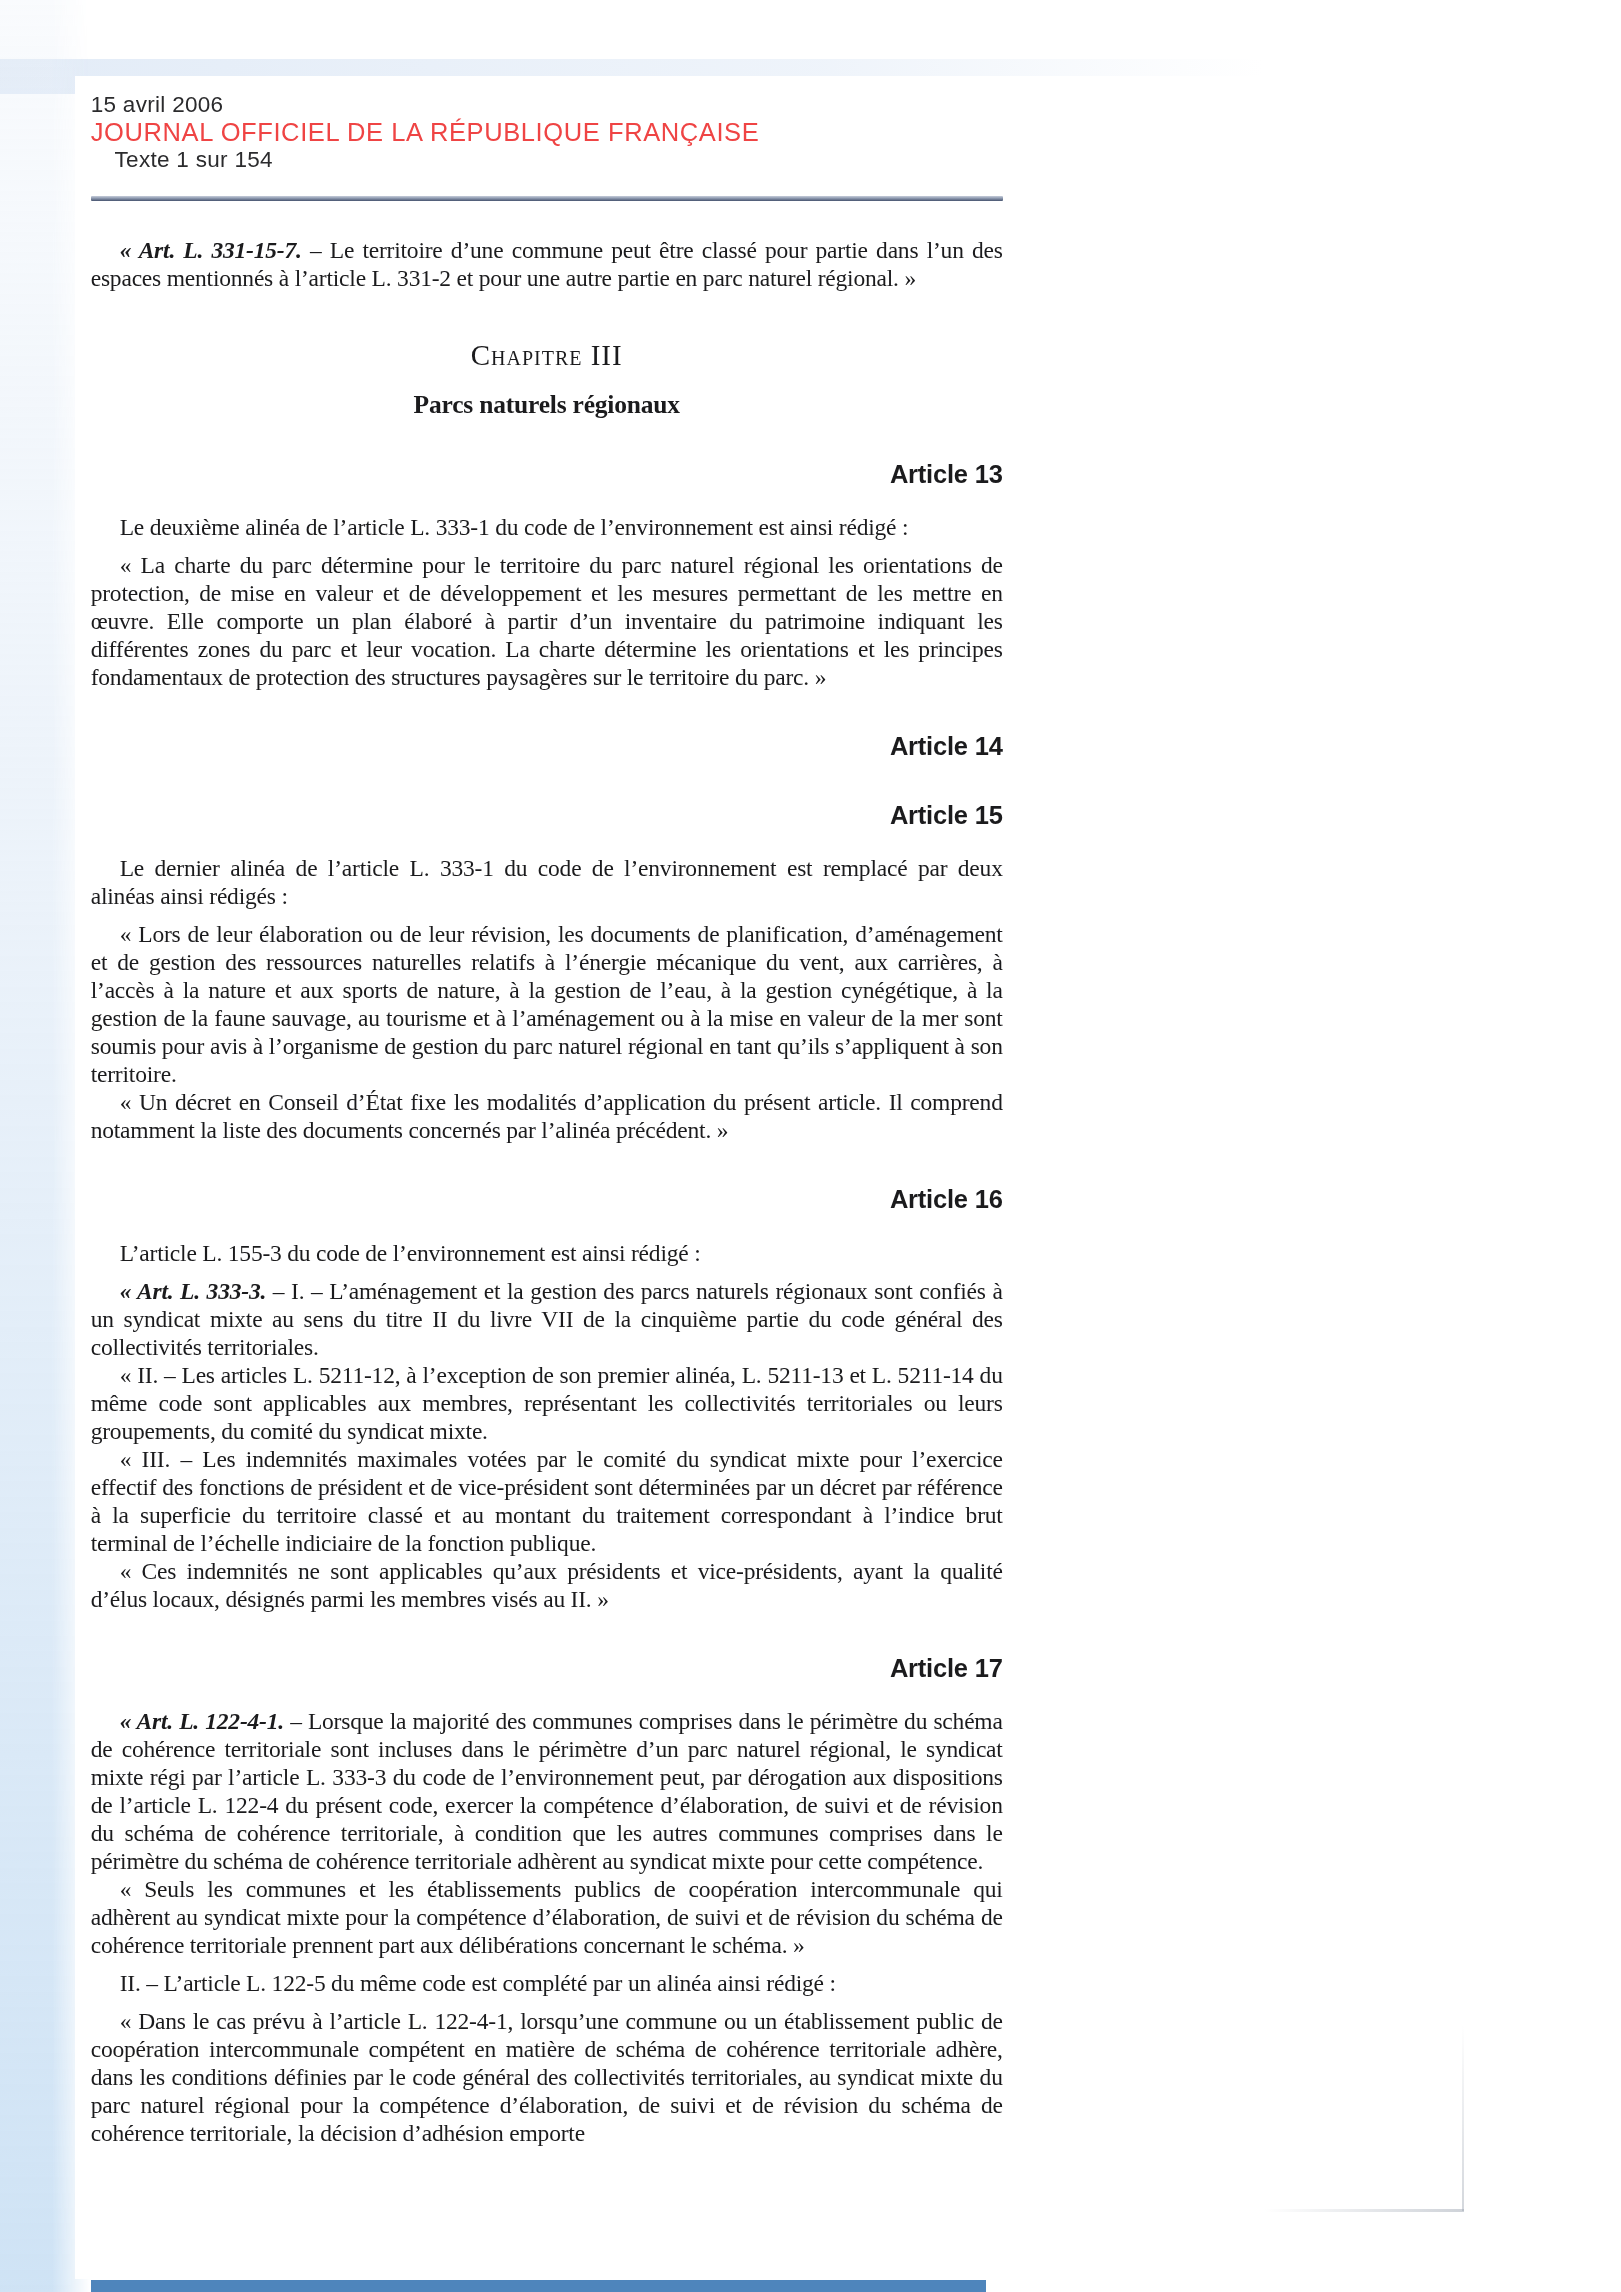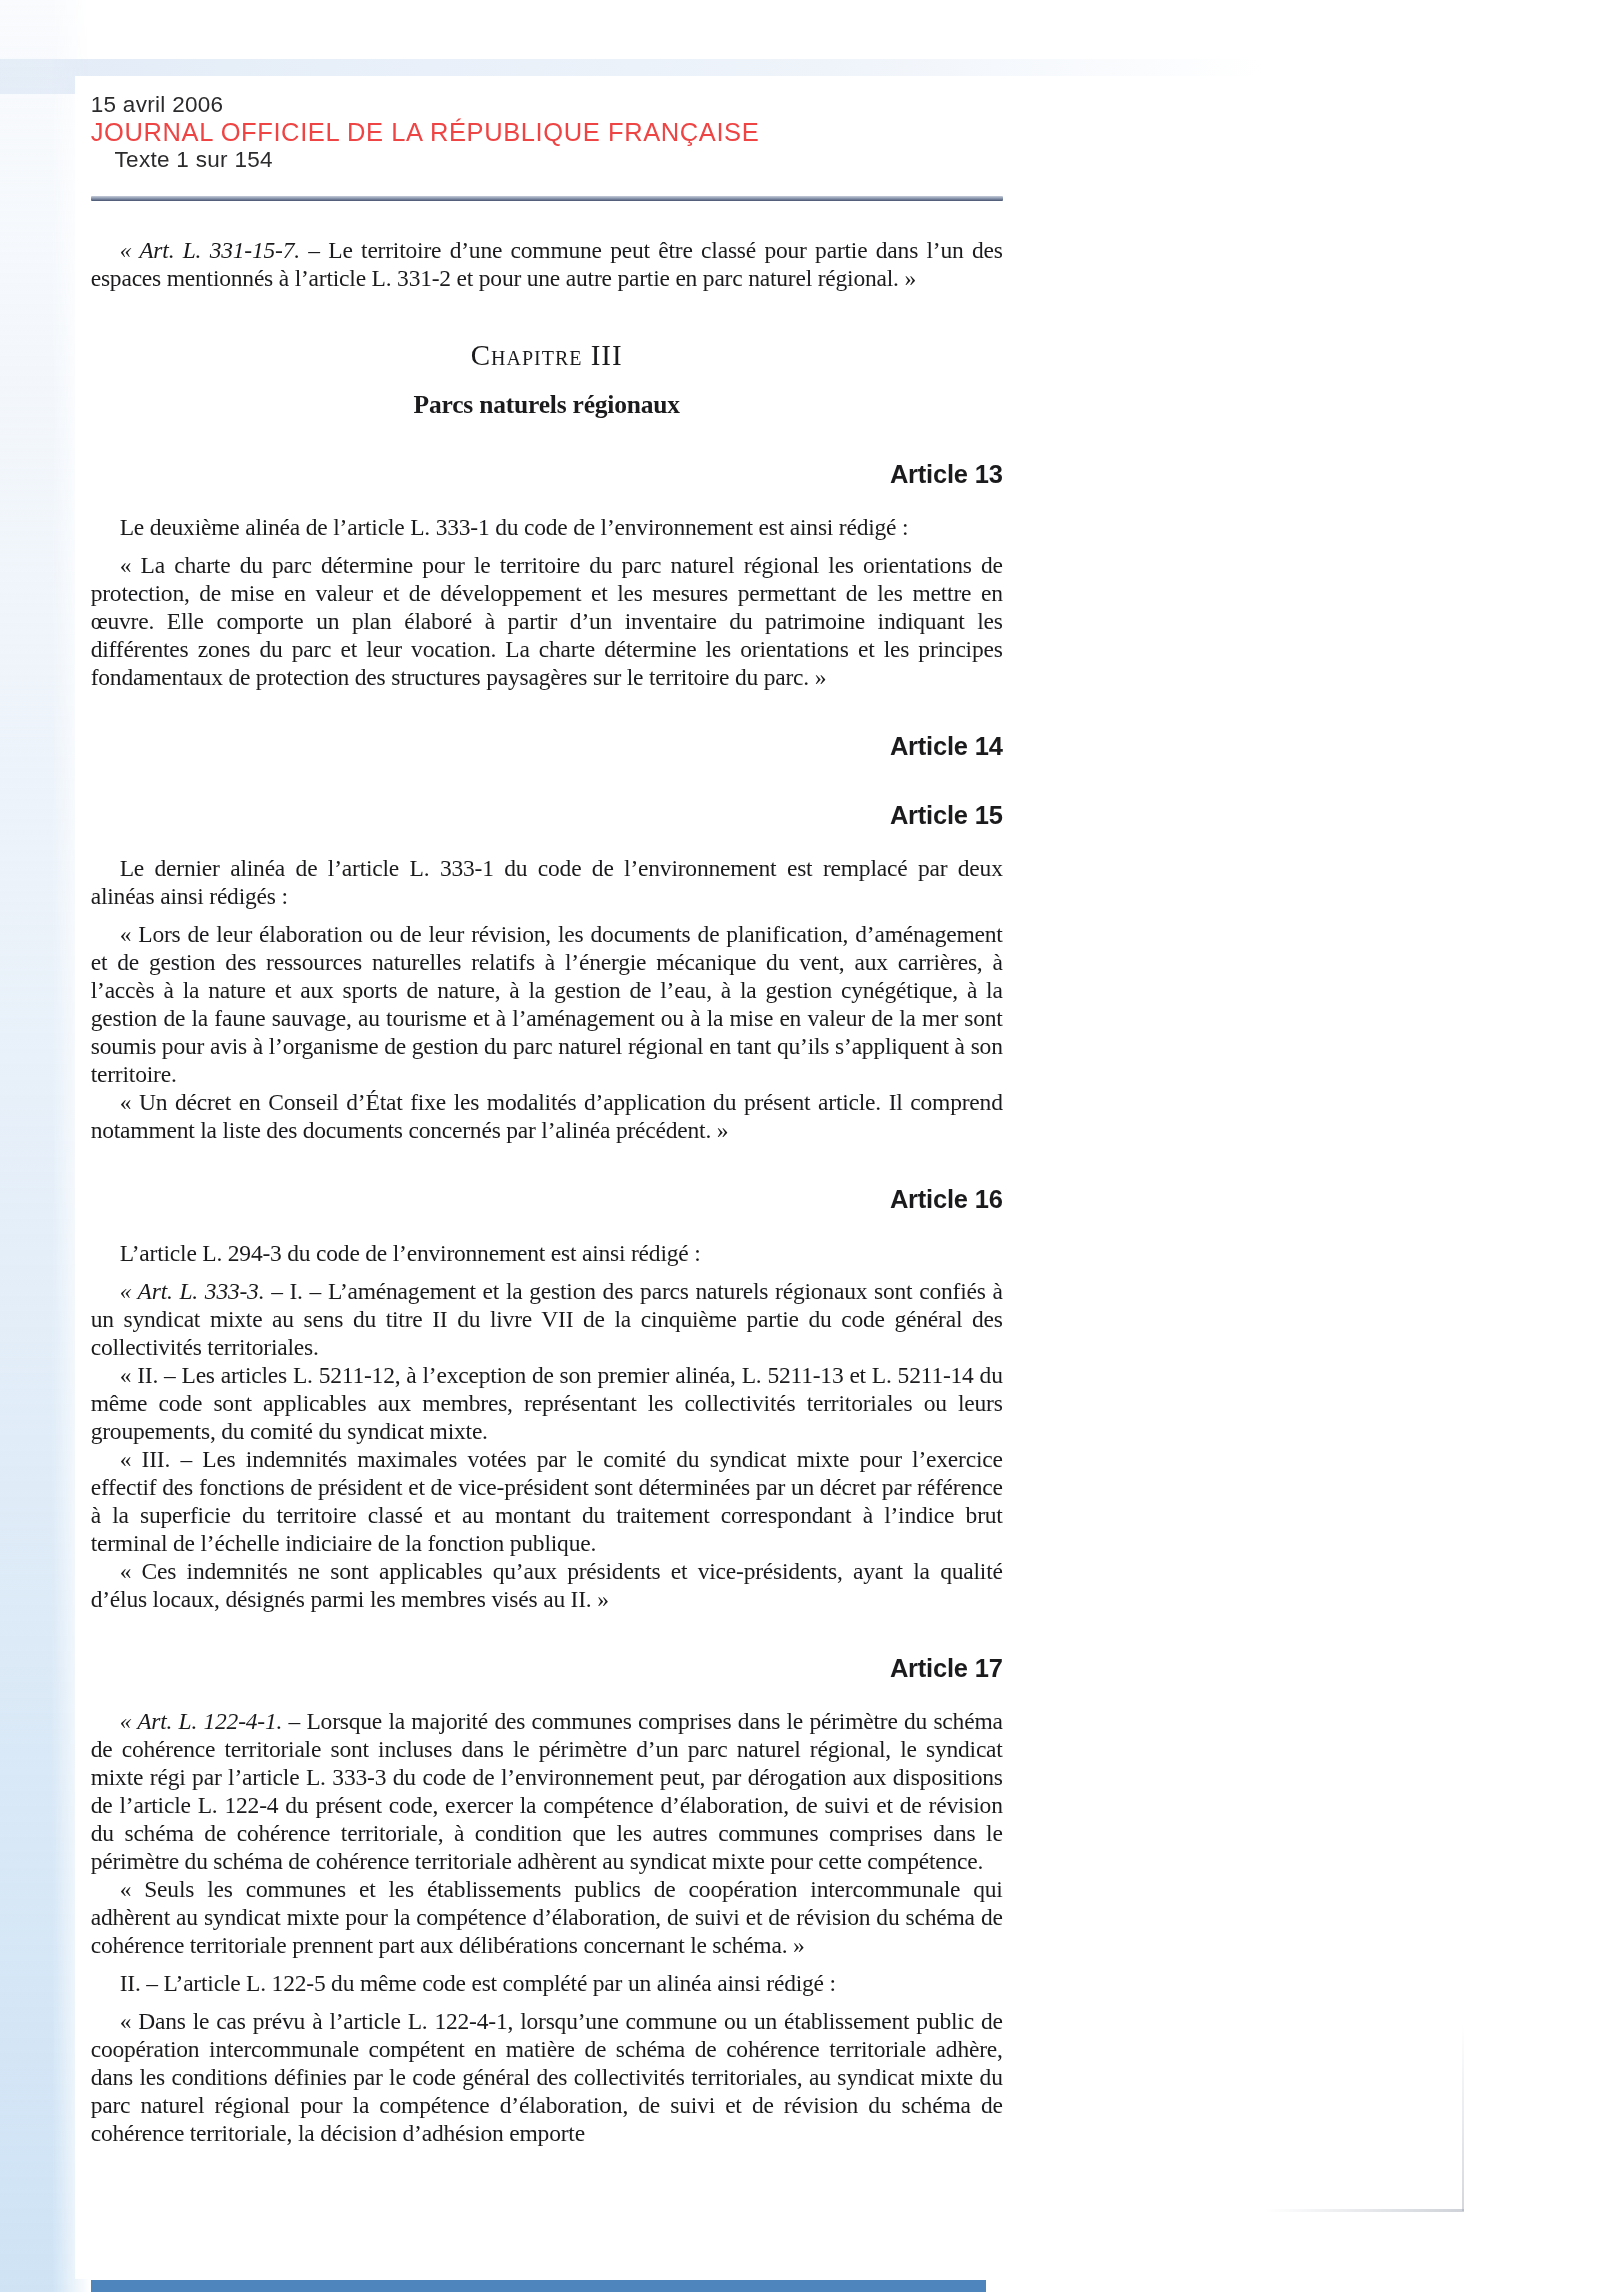--- a/index.html
+++ b/index.html
@@ -51,21 +51,21 @@
   }
   
   .content{
     position:relative;margin-left:15.7px;width:912px;
     font-size:23.5px;line-height:28px;color:#1b1b1d;
     text-align:justify;letter-spacing:-0.2px;
   }
   .para{margin:0;text-indent:29px;}
   .gap-after{margin-bottom:9.8px;}
   .first-para{margin-top:35px;}
-  .lead-italic{font-style:italic;}
+  .lead-italic{font-style:italic;font-weight:bold;}
   .chapter-label{
     margin:49px 0 0;text-align:center;text-indent:0;
     font-variant:small-caps;font-size:29px;letter-spacing:1px;
   }
   .chapter-title{margin:21.6px 0 0;text-align:center;text-indent:0;font-weight:bold;font-size:25.5px;}
   .article-heading{
     margin:41px 0 25.5px;text-align:right;text-indent:0;
     font-family:"Liberation Sans", sans-serif;font-weight:bold;font-size:25.5px;color:#1b1b1d;
   }
 </style>
@@ -103,21 +103,21 @@
 
     <section>
       <p class="para article-heading">Article 15</p>
       <p class="para gap-after"><span>Le dernier alinéa de l’article L. 333-1 du code de l’environnement est remplacé par deux alinéas ainsi rédigés :</span></p>
       <p class="para"><span>« Lors de leur élaboration ou de leur révision, les documents de planification, d’aménagement et de gestion des ressources naturelles relatifs à l’énergie mécanique du vent, aux carrières, à l’accès à la nature et aux sports de nature, à la gestion de l’eau, à la gestion cynégétique, à la gestion de la faune sauvage, au tourisme et à l’aménagement ou à la mise en valeur de la mer sont soumis pour avis à l’organisme de gestion du parc naturel régional en tant qu’ils s’appliquent à son territoire.</span></p>
       <p class="para"><span>« Un décret en Conseil d’État fixe les modalités d’application du présent article. Il comprend notamment la liste des documents concernés par l’alinéa précédent. »</span></p>
     </section>
 
     <section>
       <p class="para article-heading">Article 16</p>
-      <p class="para gap-after"><span>L’article L. 294-3 du code de l’environnement est ainsi rédigé :</span></p>
+      <p class="para gap-after"><span>L’article L. 155-3 du code de l’environnement est ainsi rédigé :</span></p>
       <p class="para"><span class="lead-italic">« Art. L. 333-3.</span><span> – I. – L’aménagement et la gestion des parcs naturels régionaux sont confiés à un syndicat mixte au sens du titre II du livre VII de la cinquième partie du code général des collectivités territoriales.</span></p>
       <p class="para"><span>« II. – Les articles L. 5211-12, à l’exception de son premier alinéa, L. 5211-13 et L. 5211-14 du même code sont applicables aux membres, représentant les collectivités territoriales ou leurs groupements, du comité du syndicat mixte.</span></p>
       <p class="para"><span>« III. – Les indemnités maximales votées par le comité du syndicat mixte pour l’exercice effectif des fonctions de président et de vice-président sont déterminées par un décret par référence à la superficie du territoire classé et au montant du traitement correspondant à l’indice brut terminal de l’échelle indiciaire de la fonction publique.</span></p>
       <p class="para"><span>« Ces indemnités ne sont applicables qu’aux présidents et vice-présidents, ayant la qualité d’élus locaux, désignés parmi les membres visés au II. »</span></p>
     </section>
 
     <section>
       <p class="para article-heading">Article 17</p>
       <p class="para"><span class="lead-italic">« Art. L. 122-4-1.</span><span> – Lorsque la majorité des communes comprises dans le périmètre du schéma de cohérence territoriale sont incluses dans le périmètre d’un parc naturel régional, le syndicat mixte régi par l’article L. 333-3 du code de l’environnement peut, par dérogation aux dispositions de l’article L. 122-4 du présent code, exercer la compétence d’élaboration, de suivi et de révision du schéma de cohérence territoriale, à condition que les autres communes comprises dans le périmètre du schéma de cohérence territoriale adhèrent au syndicat mixte pour cette compétence.</span></p>
       <p class="para gap-after"><span>« Seuls les communes et les établissements publics de coopération intercommunale qui adhèrent au syndicat mixte pour la compétence d’élaboration, de suivi et de révision du schéma de cohérence territoriale prennent part aux délibérations concernant le schéma. »</span></p>

